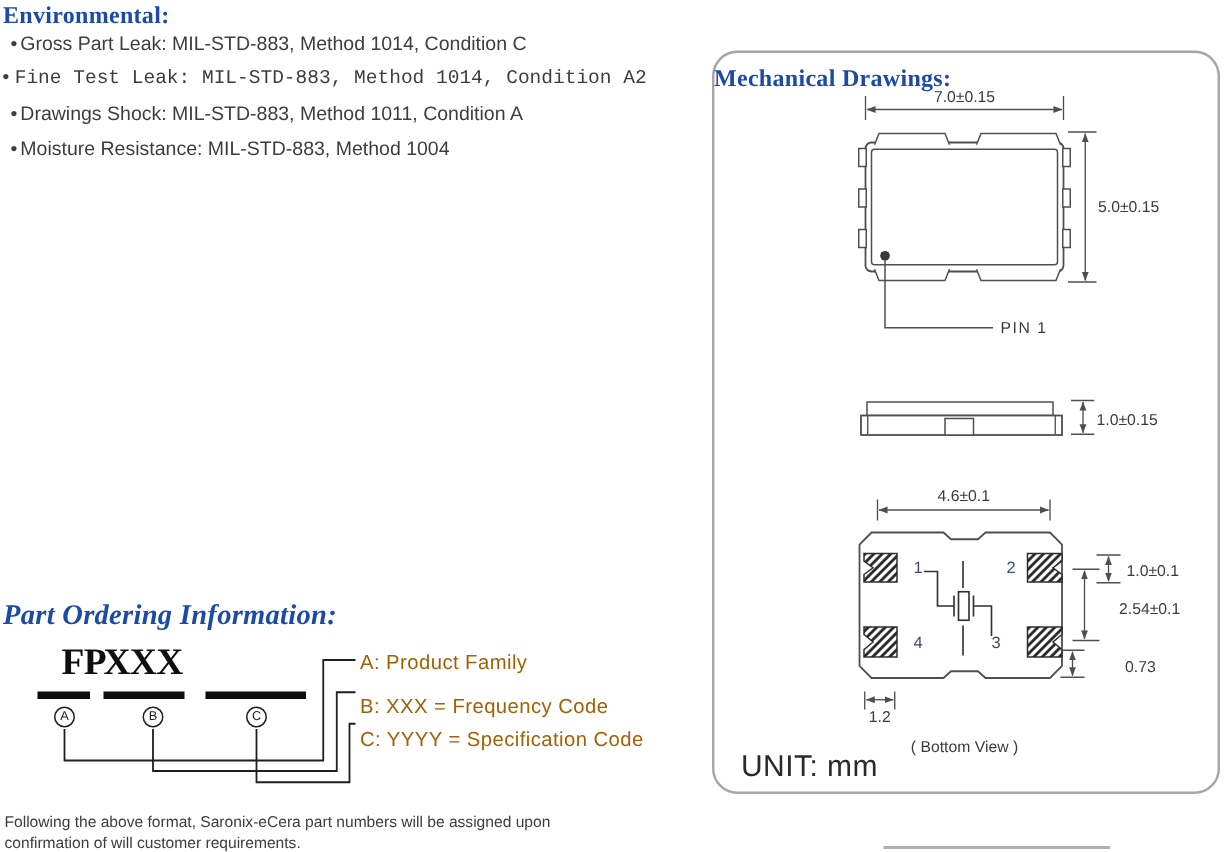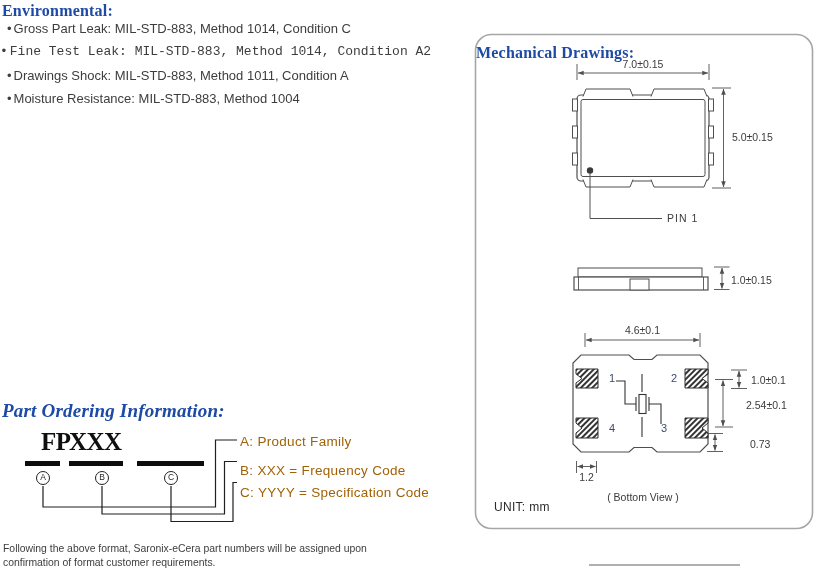--- a/index.html
+++ b/index.html
@@ -11,21 +11,21 @@
   .env-item{font-size:13px;color:#3d3d3d;white-space:nowrap;}
   .env-item .bullet{margin-right:2px;}
   .legend-item{font-size:13.5px;letter-spacing:0.3px;color:#a16207;white-space:nowrap;}
   .code{font-family:"Liberation Serif",serif;font-weight:bold;font-size:25px;
         color:#0f0f0f;letter-spacing:-0.5px;position:absolute;top:0;}
   .bar{position:absolute;height:4.5px;background:#0d0d0d;}
   .abc-circle{position:absolute;width:14px;height:14px;border:1.3px solid #1f1f1f;
         border-radius:50%;box-sizing:border-box;text-align:center;
         font-size:8.5px;line-height:11.5px;color:#1f1f1f;}
   .note-line{font-size:10.4px;color:#3d3d3d;white-space:nowrap;}
-  .unit-label{font-size:12px;color:#2a2a2a;letter-spacing:0.3px;text-align:right;}
+  .unit-label{font-size:20px;color:#2a2a2a;letter-spacing:0.3px;text-align:right;}
   .footer-rule{position:absolute;left:589px;top:564px;width:151px;height:1.5px;background:#b0b0b0;}
   svg{position:absolute;left:0;top:0;}
   svg .ol{fill:#fff;stroke:#4f4f4f;stroke-width:1.2px;}
   svg .ol1{fill:#fff;stroke:#4f4f4f;stroke-width:1px;}
   svg .ln{fill:none;stroke:#4f4f4f;stroke-width:1px;}
   svg .thin{fill:none;stroke:#4f4f4f;stroke-width:0.9px;}
   svg .dim{fill:none;stroke:#4f4f4f;stroke-width:0.9px;
            marker-start:url(#arr);marker-end:url(#arr);}
   svg .erase{fill:#fff;stroke:none;}
   svg .dtxt{font:10.5px "Liberation Sans",sans-serif;fill:#3b3b3b;}
@@ -166,19 +166,19 @@
 
 <div class="abc-circle" style="left:36px;top:471px;">A</div>
 <div class="abc-circle" style="left:95px;top:471px;">B</div>
 <div class="abc-circle" style="left:164px;top:471px;">C</div>
 
 <div class="abs legend-item" style="left:240px;top:433.5px;">A: Product Family</div>
 <div class="abs legend-item" style="left:240px;top:463px;">B: XXX = Frequency Code</div>
 <div class="abs legend-item" style="left:240px;top:485px;">C: YYYY = Specification Code</div>
 
 <div class="abs note-line" style="left:3px;top:543px;">Following the above format, Saronix-eCera part numbers will be assigned upon</div>
-<div class="abs note-line" style="left:3px;top:557px;">confirmation of format customer requirements.</div>
+<div class="abs note-line" style="left:3px;top:557px;">confirmation of will customer requirements.</div>
 
 <div class="abs h-blue" style="left:476px;top:12px;margin-top:32px;">Mechanical Drawings:</div>
 
 <div class="abs unit-label" style="left:494px;top:500px;">UNIT: mm</div>
 
 <div class="footer-rule"></div>
 
 </body></html>

